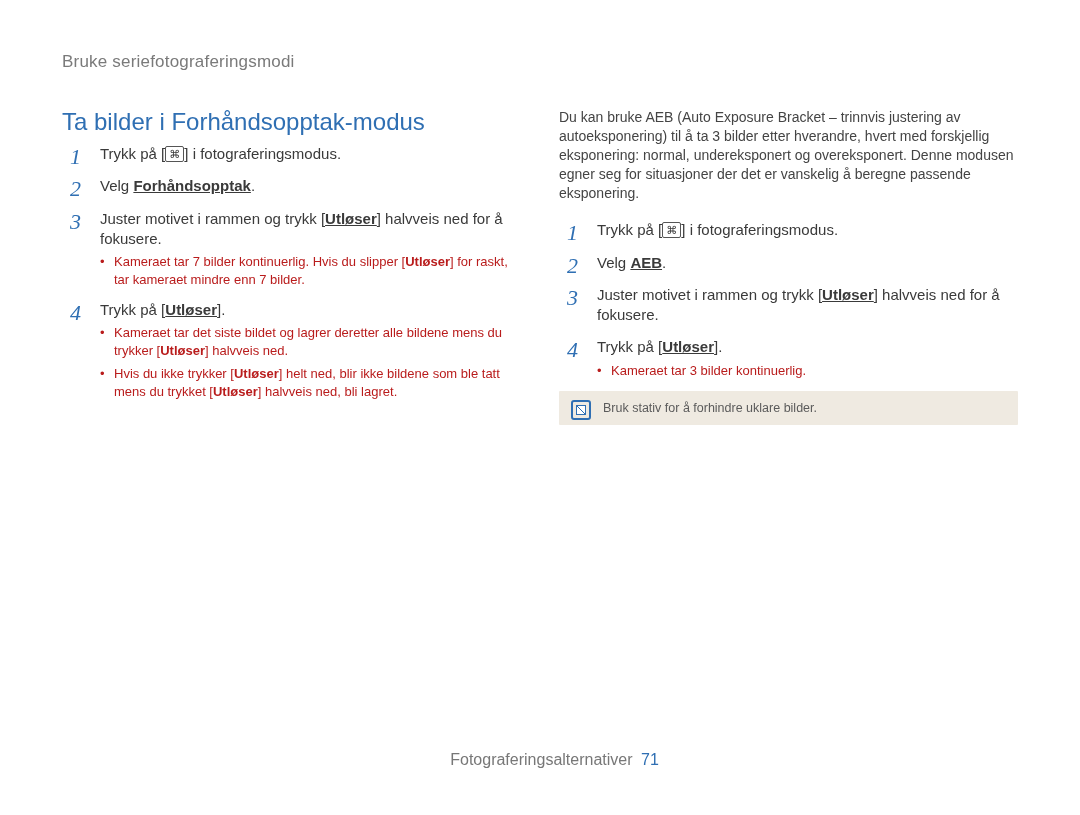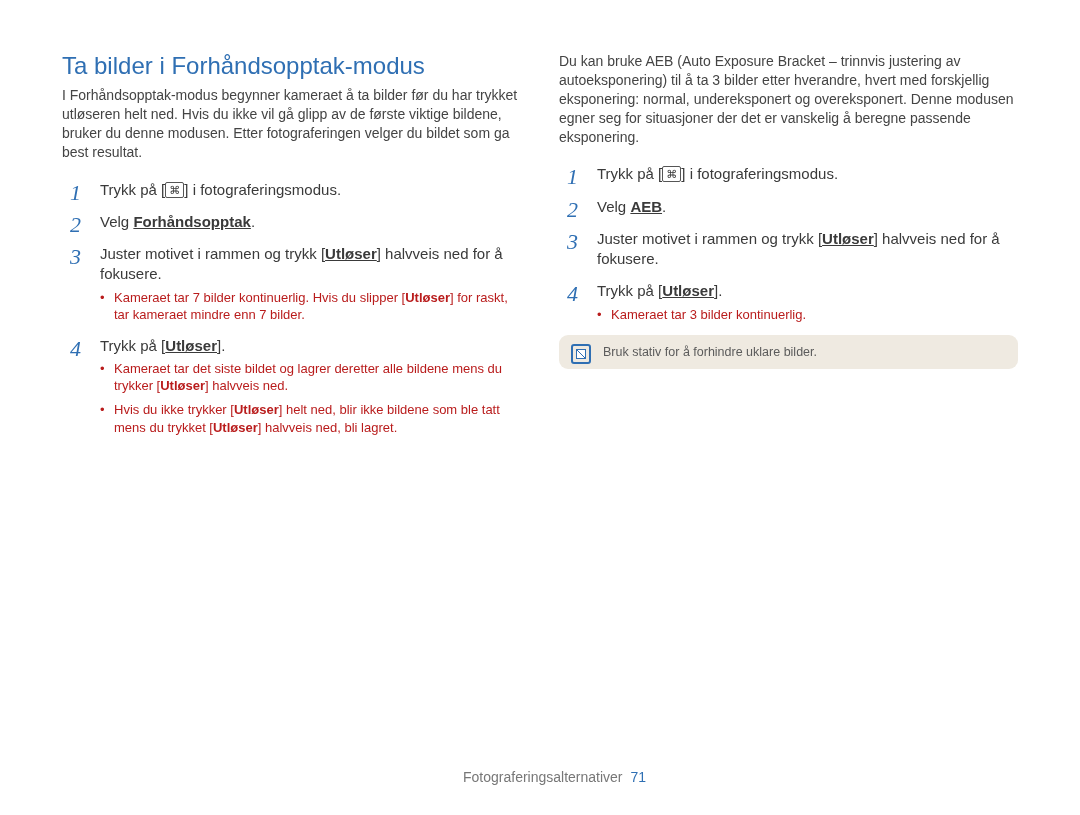--- a/index.html
+++ b/index.html
@@ -92,21 +92,21 @@
     margin-bottom: 6px;
   }
   ul.sub li::before {
     content: "•";
     position: absolute;
     left: 0;
     top: 0;
   }
   .notebox {
     background: #efeae1;
-    border-radius: 9px;
+    border-radius: 1px;
     padding: 10px 14px 10px 44px;
     position: relative;
     font-size: 12.5px;
     color: #5b5b5b;
   }
   .notebox .note-icon {
     position: absolute;
     left: 12px;
     top: 9px;
     width: 20px;
@@ -117,39 +117,39 @@
   }
   .notebox .note-icon::after {
     content: "";
     position: absolute;
     left: 3px; top: 3px; right: 3px; bottom: 3px;
     background: linear-gradient(45deg, #fff 45%, #2f6fb3 45%, #2f6fb3 55%, #fff 55%);
     border: 1px solid #2f6fb3;
   }
   .footer {
     position: absolute;
-    bottom: 30px;
+    bottom: 46px;
     left: 0; right: 0;
     text-align: center;
-    font-size: 14px;
+    font-size: 16px;
     color: #777;
     padding-left: 29px;
   }
   .footer .pg { color: #2f6fb3; margin-left: 4px;}
 </style>
 </head>
 <body>
 
 <div class="page">
+  <div class="breadcrumb">Bruke seriefotograferingsmodi</div>
 
   <div class="columns">
 
     <div class="col">
       <h2 class="section-title">Ta bilder i Forhåndsopptak-modus</h2>
-      <p class="intro">I Forhåndsopptak-modus begynner kameraet å ta bilder før du har trykket utløseren helt ned. Hvis du ikke vil gå glipp av de første viktige bildene, bruker du denne modusen. Etter fotograferingen velger du bildet som ga best resultat.</p>
 
       <ol class="steps">
         <li>
           <span class="step-main">
             <span>Trykk på [</span><span class="keyicon">⌘</span><span>] i fotograferingsmodus.</span>
           </span>
         </li>
         <li>
           <span class="step-main">
             <span>Velg </span><b>Forhåndsopptak</b><span>.</span>

